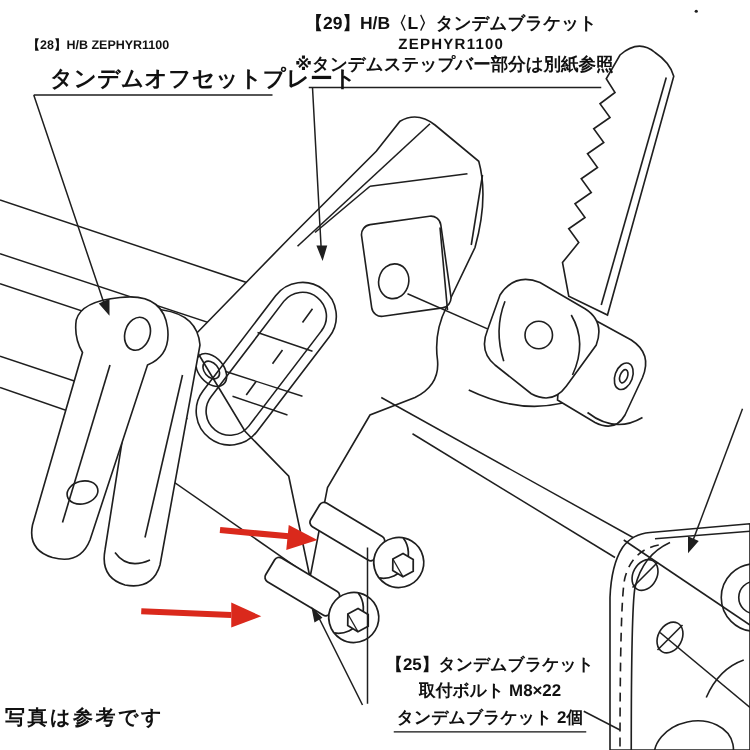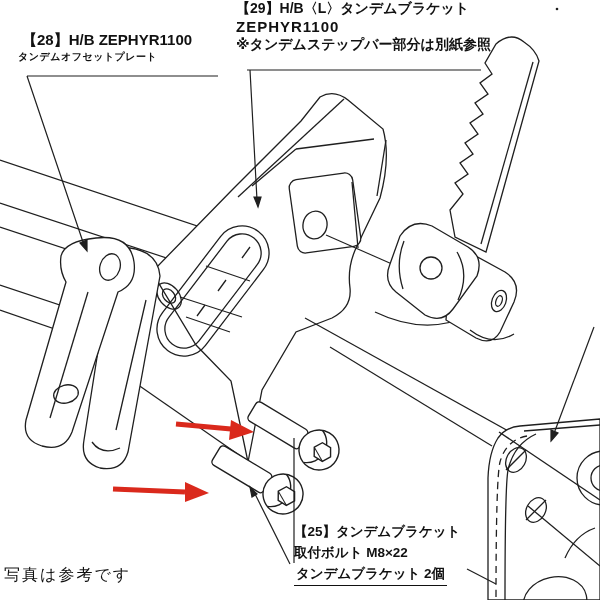--- a/index.html
+++ b/index.html
@@ -2,29 +2,29 @@
 <html><head>
 <meta charset="utf-8">
 <style>
   html,body{margin:0;padding:0;background:#888;}
   #stage{
     position:relative;width:600px;height:600px;background:#ffffff;
     overflow:hidden;font-family:"Liberation Sans","DejaVu Sans",sans-serif;
   }
   #stage svg{position:absolute;left:0;top:0;}
   .lbl{position:absolute;color:#111;font-weight:bold;white-space:nowrap;line-height:1.25;}
-  .l28-1{left:22px;top:31px;font-size:15px;}
-  .l28-2{left:18px;top:52px;font-size:10px;letter-spacing:.5px;font-family:Liberation Mono, monospace;}
-  .l29{left:236px;top:0;width:250px;}
+  .l28-1{left:22px;top:31px;font-size:10px;}
+  .l28-2{left:40px;top:52px;font-size:18px;letter-spacing:.5px;}
+  .l29{left:236px;top:10px;width:250px;text-align:center;}
   .l29 .a{font-size:14px;}
-  .l29 .b{font-size:15px;letter-spacing:1px;}
+  .l29 .b{font-size:12px;letter-spacing:1px;}
   .l29 .c{font-size:14px;}
-  .l25{left:294px;top:521px;width:196px;font-size:13.5px;line-height:21px;}
+  .l25{left:294px;top:521px;width:196px;text-align:center;font-size:13.5px;line-height:21px;}
   .l25 .u{display:inline-block;border-bottom:1.6px solid #111;padding:0 2px 1px 2px;}
-  .footer{left:4px;top:565px;font-size:16px;font-weight:400;letter-spacing:2px;}
+  .footer{left:4px;top:565px;font-size:16px;font-weight:700;letter-spacing:2px;}
 </style>
 </head>
 <body>
 
 <div id="stage">
 
   <svg width="600" height="600" viewBox="0 0 600 600">
 
     <g stroke="#1f1f1f" stroke-width="1.2" fill="none">
       <path d="M0,160 L335,272"></path>

